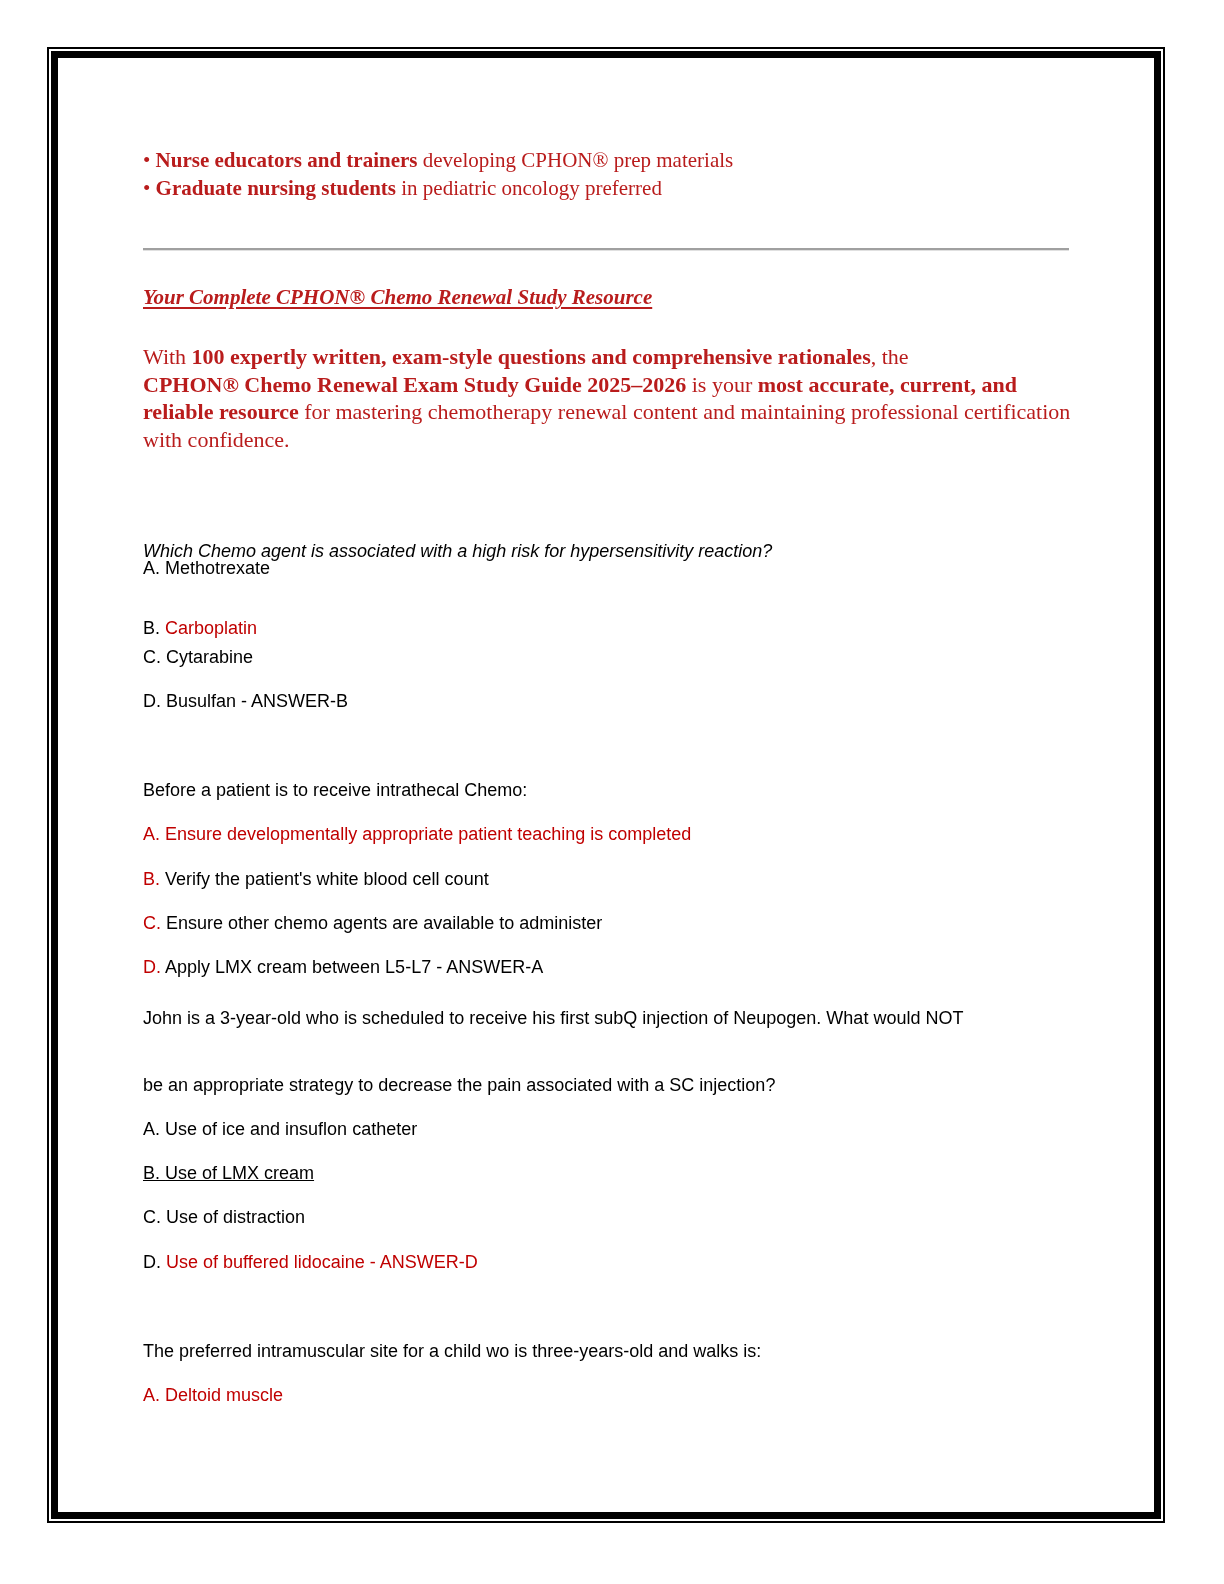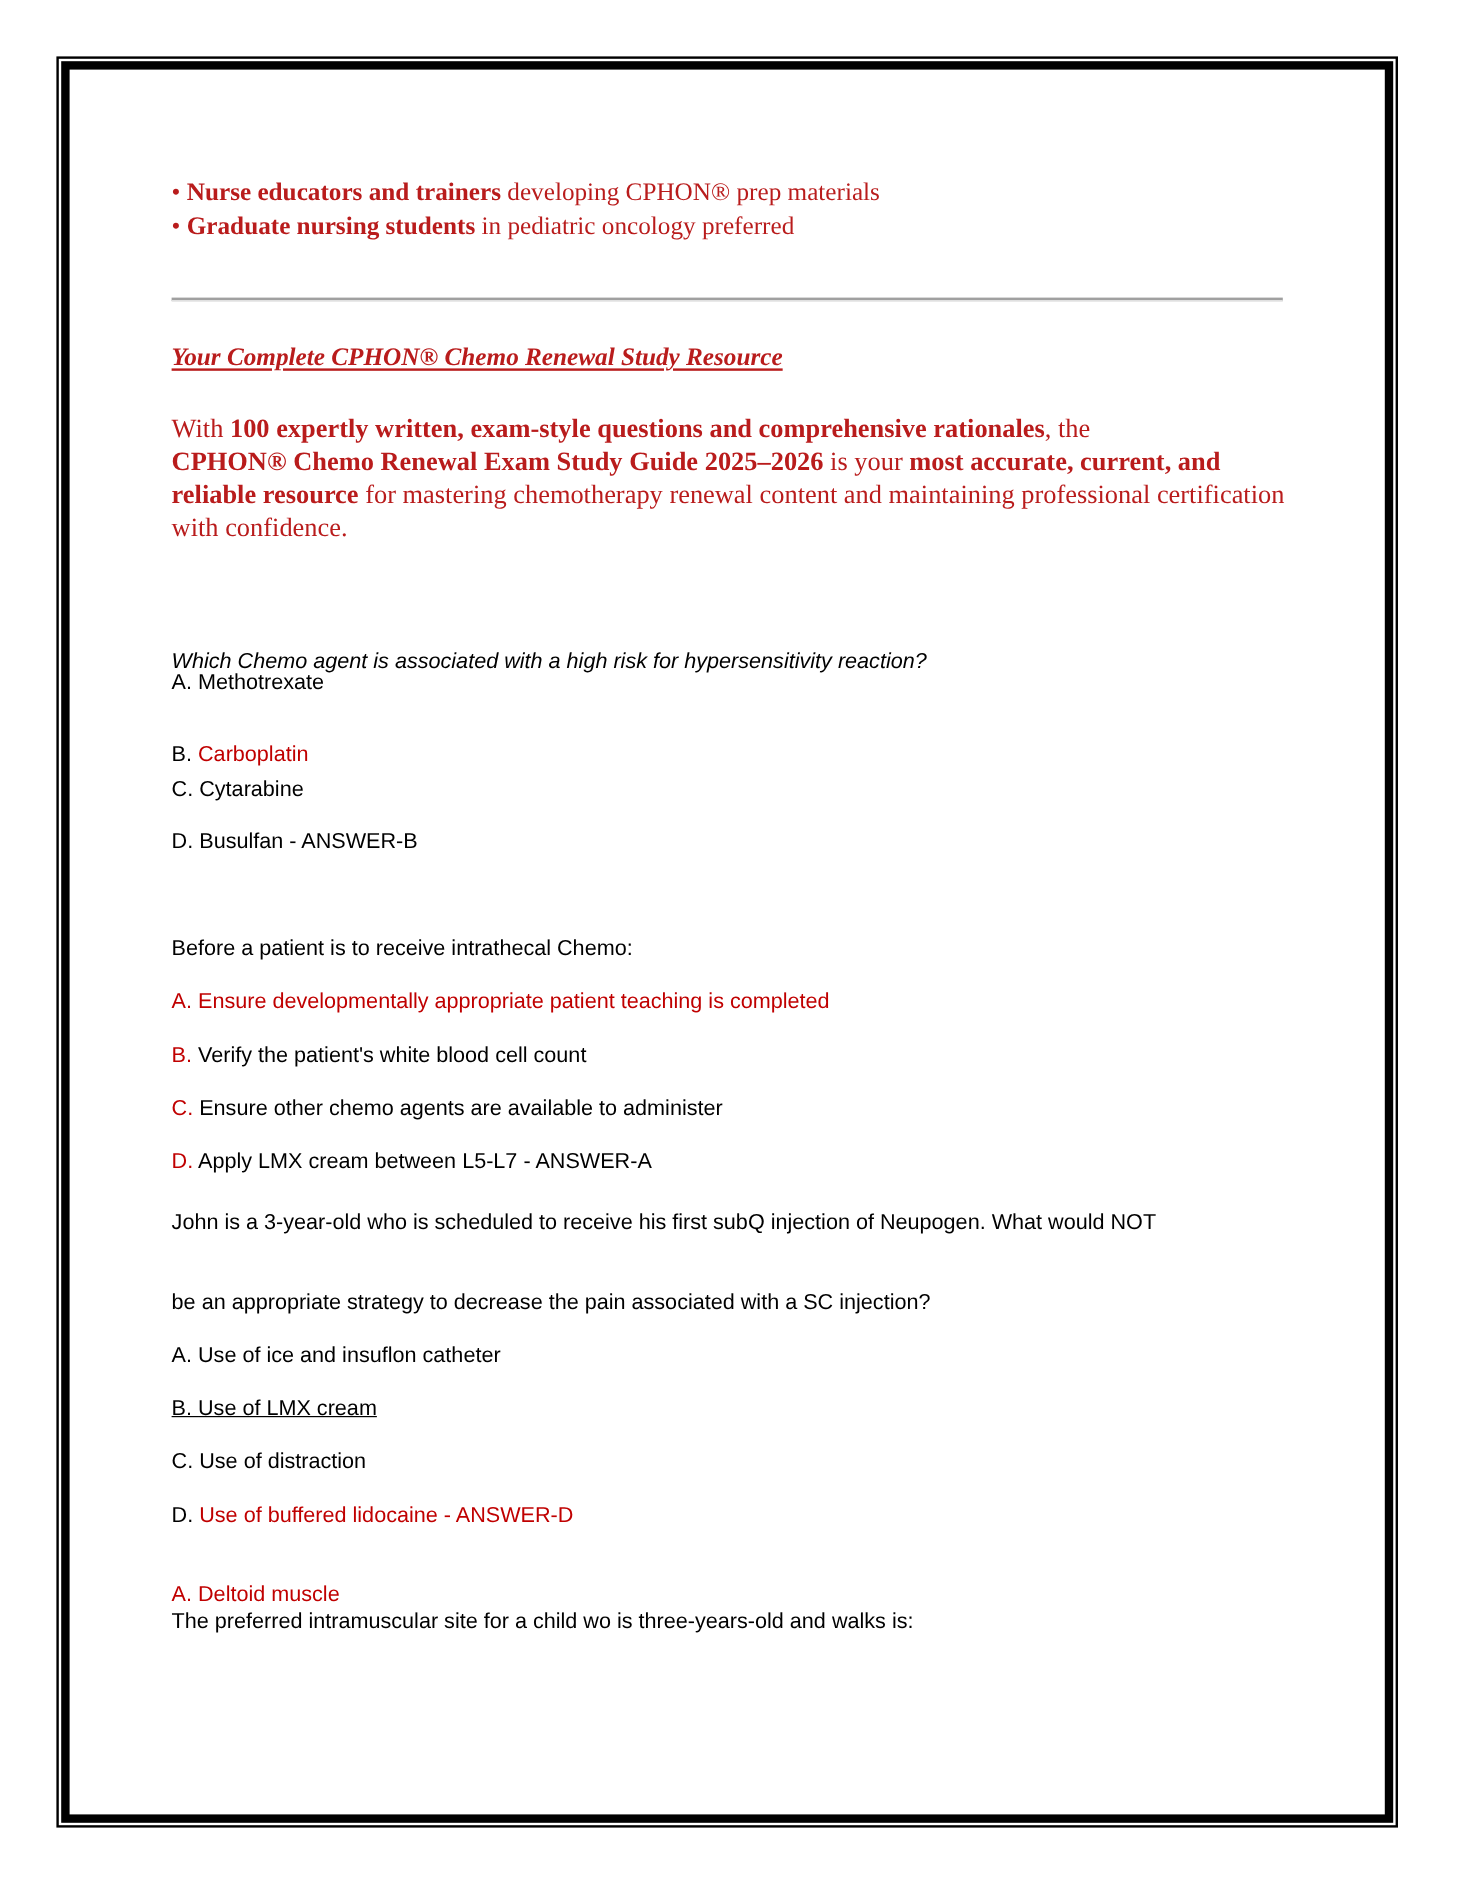--- a/index.html
+++ b/index.html
@@ -63,13 +63,13 @@
 <div class="abs sans q" style="top:957px;"><span class="red">D.</span><span> Apply LMX cream between L5-L7 - ANSWER-A</span></div>
 
 <div class="abs sans q" style="top:1008px;">John is a 3-year-old who is scheduled to receive his first subQ injection of Neupogen. What would NOT</div>
 <div class="abs sans q" style="top:1075px;">be an appropriate strategy to decrease the pain associated with a SC injection?</div>
 <div class="abs sans q" style="top:1119px;"><span>A. </span><span>Use of ice and insuflon catheter</span></div>
 <div class="abs sans q" style="top:1163px;text-decoration:underline;"><span>B. </span><span>Use of LMX cream</span></div>
 <div class="abs sans q" style="top:1207px;"><span>C. </span><span>Use of distraction</span></div>
 <div class="abs sans q" style="top:1252px;"><span>D. </span><span class="red">Use of buffered lidocaine - ANSWER-D</span></div>
 
 <div class="abs sans q" style="top:1341px;">The preferred intramuscular site for a child wo is three-years-old and walks is:</div>
-<div class="abs sans q red" style="top:1318px;"><span>A. </span><span>Deltoid muscle</span></div>
+<div class="abs sans q red" style="top:1385px;"><span>A. </span><span>Deltoid muscle</span></div>
 
 </body></html>

